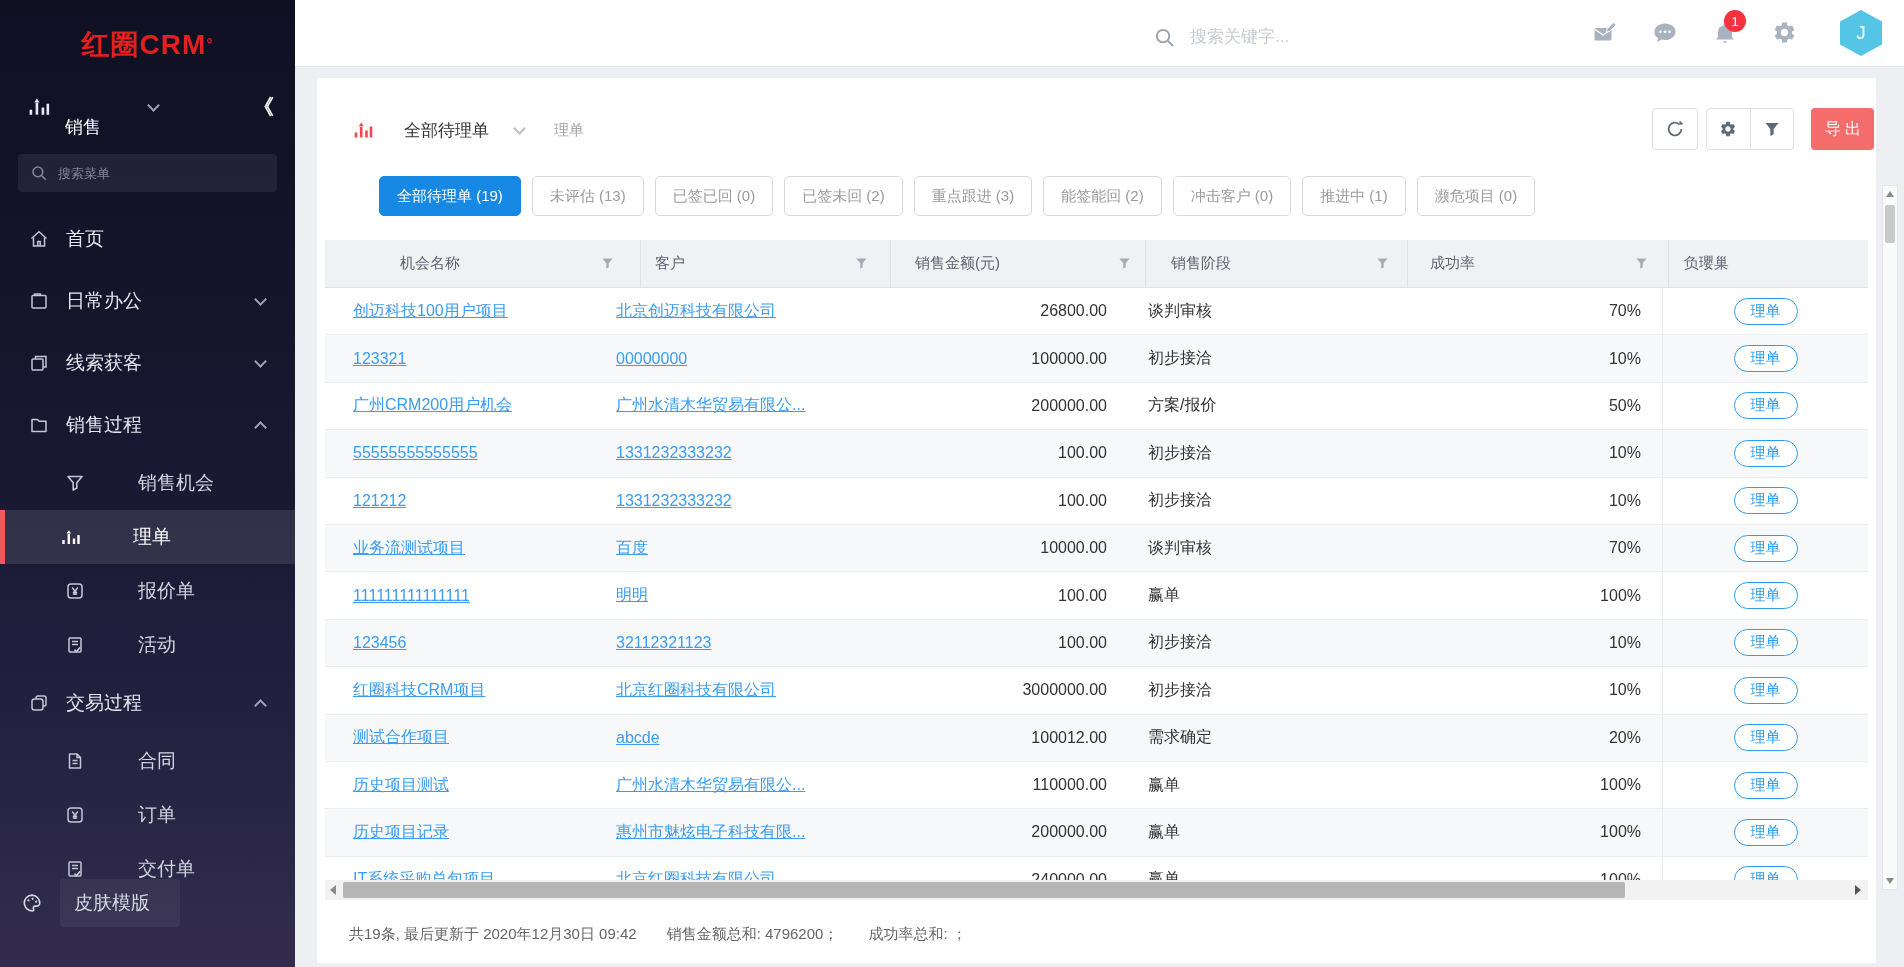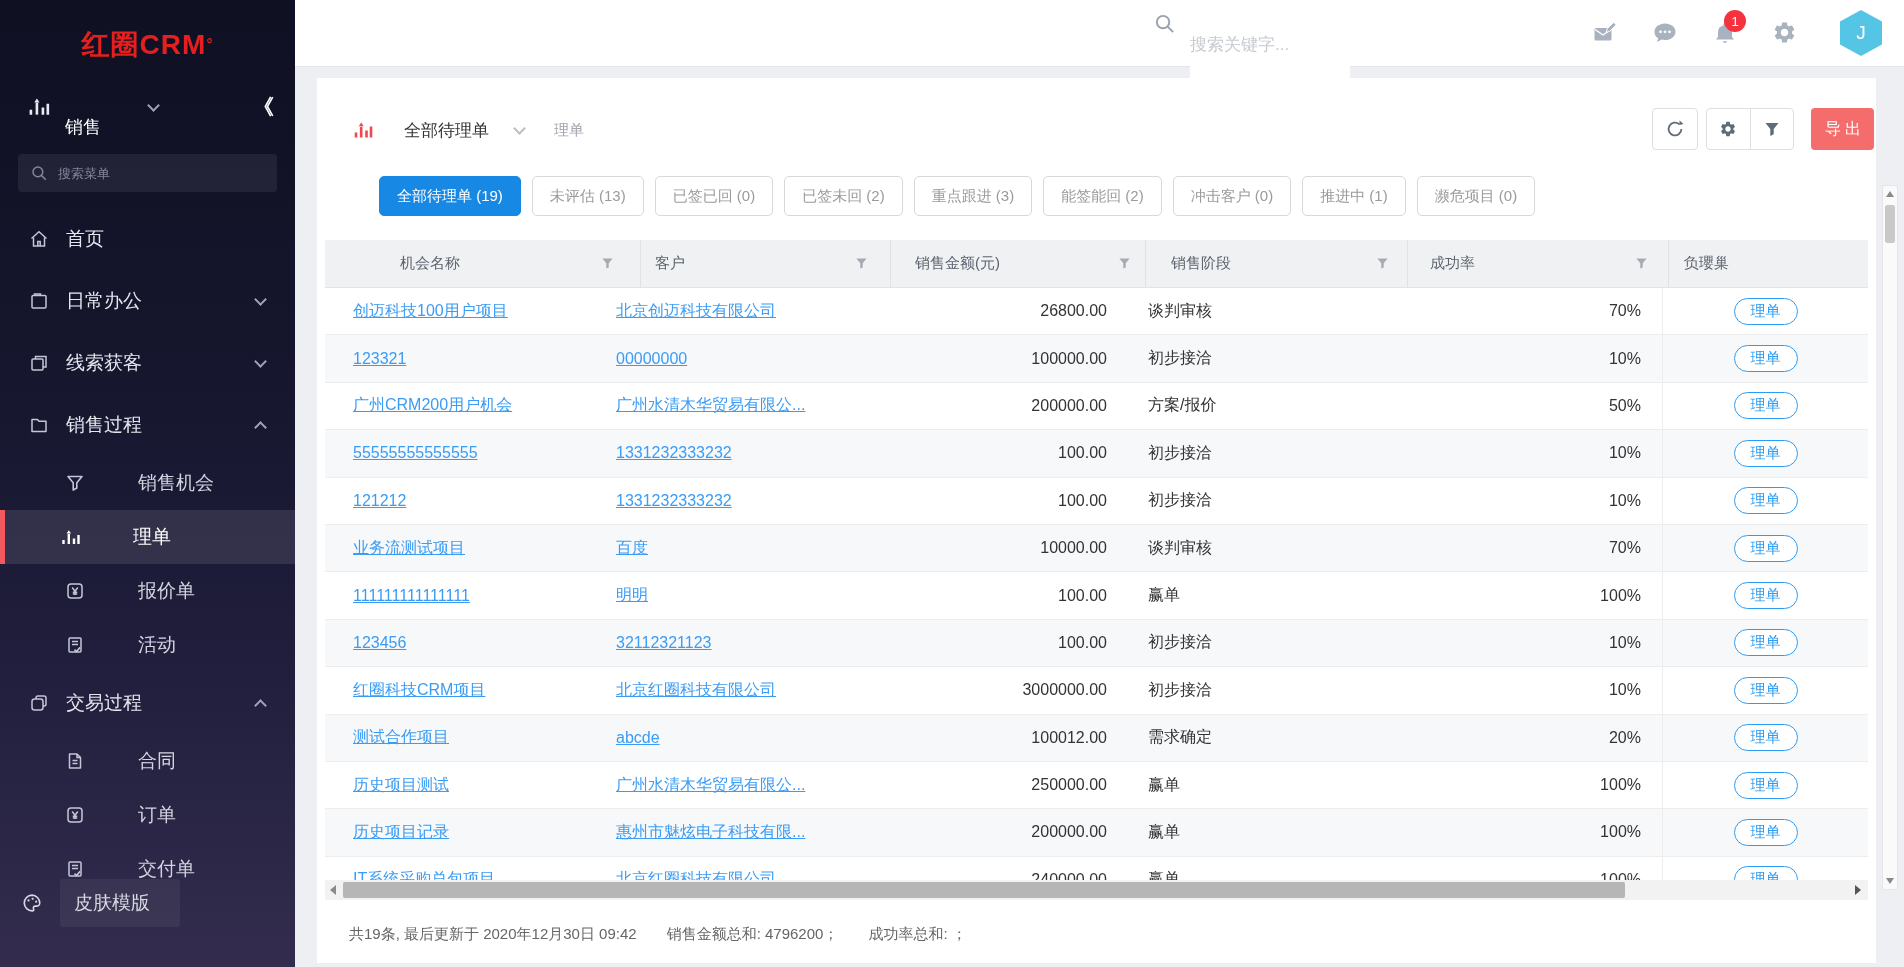--- a/index.html
+++ b/index.html
@@ -37,21 +37,21 @@
   .chev { width:9px; height:9px; border-right:2px solid #9fa2b8; border-bottom:2px solid #9fa2b8; display:inline-block;}
   .chev-down { transform:rotate(45deg); margin-top:-4px; }
   .chev-up { transform:rotate(-135deg); margin-top:5px; }
   .skin { position:absolute; bottom:40px; left:0; right:0; display:flex; align-items:center;
     padding-left:20px; font-size:19px; color:#d6d8e2; cursor:pointer; }
   .skin-label { margin-left:16px; background:rgba(255,255,255,.06); padding:11px 30px 11px 14px; border-radius:3px; }
 
   
   .topbar { position:absolute; left:295px; top:0; width:1609px; height:67px; background:#fff;
     border-bottom:1px solid #e4e6ea; z-index:4; }
-  .topbar-search { position:absolute; left:858px; top:12px; height:66px; display:flex; }
+  .topbar-search { position:absolute; left:858px; top:4px; height:66px; display:flex; align-items:center; }
   .topbar-search input { border:none; outline:none; font-size:17px; color:#666; width:160px; margin-left:14px; }
   .topbar-search input::placeholder { color:#c6cad1; }
   .topbar-icons { position:absolute; right:22px; top:0; height:66px; display:flex; align-items:center; gap:34px; }
   .tb-icon { width:26px; height:26px; position:relative; cursor:pointer; }
   .badge { position:absolute; left:12px; top:-10px; min-width:22px; height:22px; border-radius:11px;
     background:#f5333f; color:#fff; font-size:13px; display:flex; align-items:center; justify-content:center; }
   .avatar { width:42px; height:46px; background:#54c5e4;
     clip-path:polygon(50% 0,100% 25%,100% 75%,50% 100%,0 75%,0 25%);
     color:#fff; font-size:19px; display:flex; align-items:center; justify-content:center; margin-left:8px; cursor:pointer;}
 
@@ -566,21 +566,21 @@
             <div class="td">需求确定</div>
             <div class="td">20%</div>
             <div class="td">
               <span class="row-action">理单</span>
             </div>
           </div>
 
           <div class="tr">
             <div class="td"><span class="link">历史项目测试</span></div>
             <div class="td"><span class="link">广州水清木华贸易有限公...</span></div>
-            <div class="td">250000.00</div>
+            <div class="td">110000.00</div>
             <div class="td">赢单</div>
             <div class="td">100%</div>
             <div class="td">
               <span class="row-action">理单</span>
             </div>
           </div>
 
           <div class="tr">
             <div class="td"><span class="link">历史项目记录</span></div>
             <div class="td"><span class="link">惠州市魅炫电子科技有限...</span></div>

